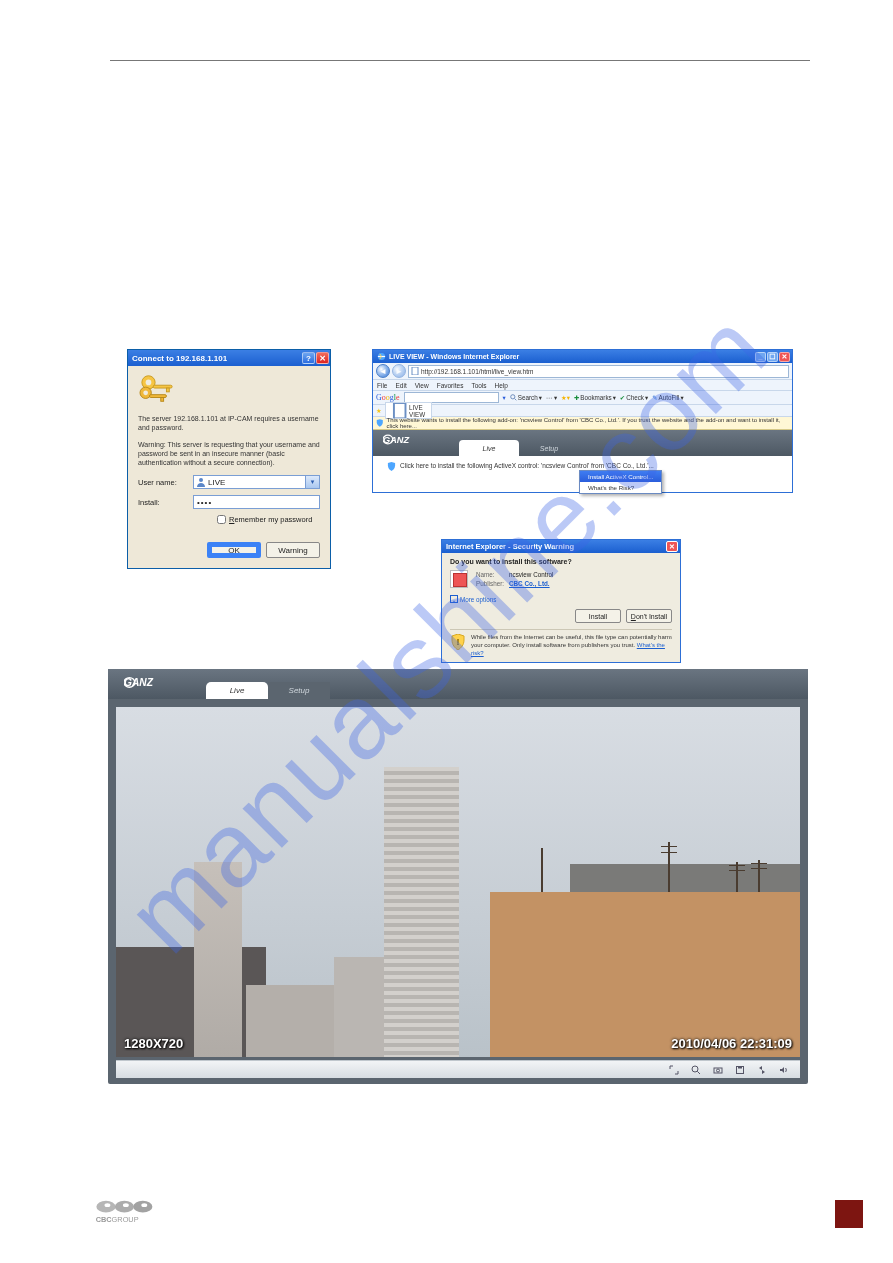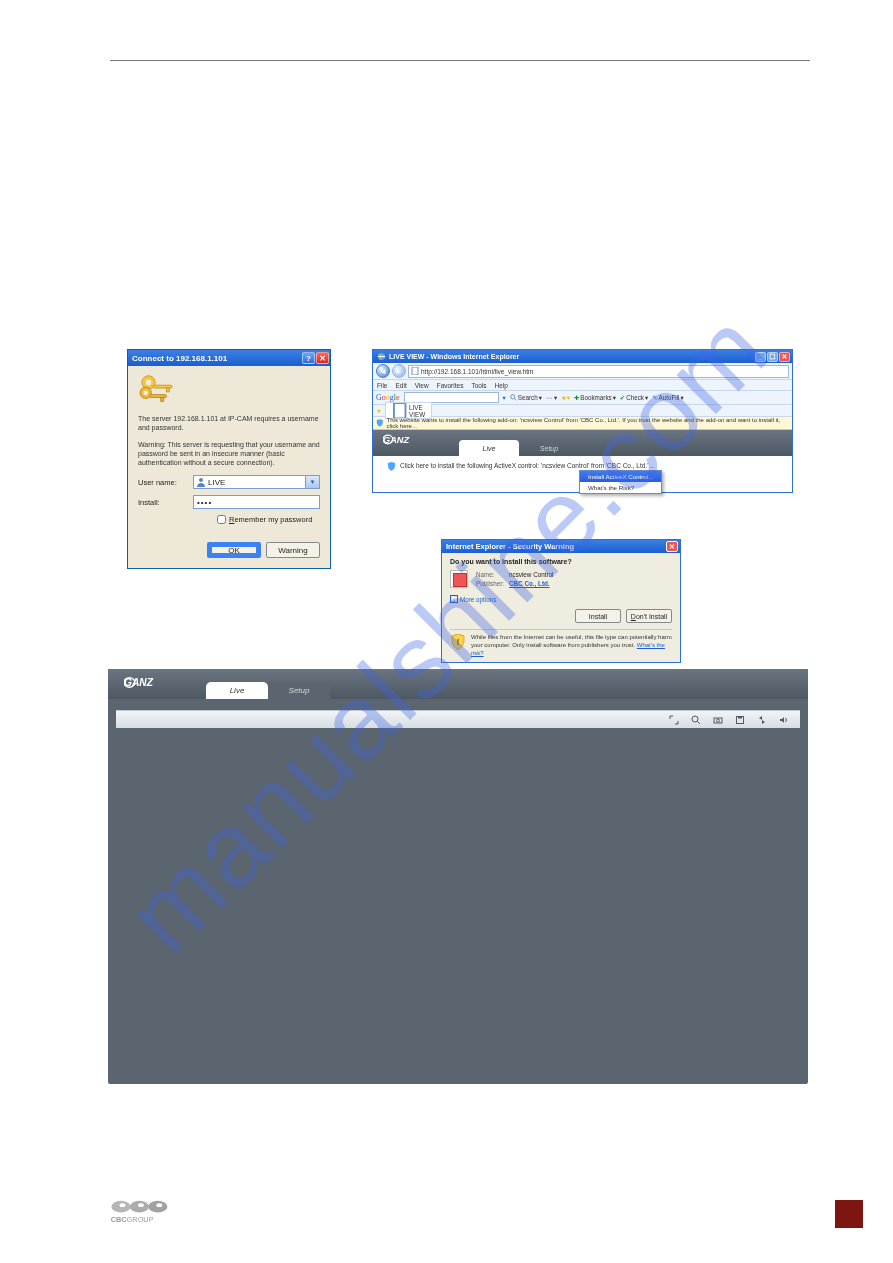--- a/index.html
+++ b/index.html
@@ -155,21 +155,21 @@
   .overlay-ts { position:absolute; right:8px; bottom:6px; color:#fff; font-weight:bold;
     font-size:13px; text-shadow:0 0 3px #000, 1px 1px 2px #000;}
   .live-toolbar { height:18px; display:flex; justify-content:flex-end; align-items:center;
     padding-right:6px; gap:2px; background: linear-gradient(#f2f4f6,#d7dde2);
     border-top:1px solid #c0c7cd; margin-top:3px;}
   .tb { width:20px; height:14px; display:flex; align-items:center; justify-content:center;
     font-size:8px; color:#555; cursor:pointer; border:1px solid transparent;}
   .tb svg { width:10px; height:10px; }
 
   
-  .footer { position:absolute; left:110px; bottom:35px; display:flex; flex-direction:column; align-items:flex-end;}
+  .footer { position:absolute; left:95px; bottom:35px; display:flex; flex-direction:column; align-items:flex-end;}
   .footer .logo { width:75px; height:28px; }
   .red-block { position:absolute; right:30px; bottom:35px; width:28px; height:28px;
     background:#7d1511; }
 
 </style>
 </head>
 <body>
 
 <div class="page">
 
@@ -374,20 +374,36 @@
       <svg class="live-logo" viewBox="0 0 100 22">
         <text x="0" y="16" font-family="Arial" font-weight="bold" font-style="italic" font-size="17" fill="#fff">GANZ</text>
         <ellipse cx="9" cy="10" rx="9" ry="8" fill="none" stroke="#fff" stroke-width="2.4"></ellipse>
       </svg>
       <div class="live-tabs">
         <div class="live-tab active">Live</div>
         <div class="live-tab inactive">Setup</div>
       </div>
     </div>
     <div class="live-inner">
+      <div class="live-video">
+        <div class="sky"></div>
+        <div class="bldg-left"></div>
+        <div class="bldg-left-tall"></div>
+        <div class="bldg-low"></div>
+        <div class="bldg-mid"></div>
+        <div class="tower"></div>
+        <div class="bldg-right-top"></div>
+        <div class="bldg-right"></div>
+        <div class="antenna a1"></div>
+        <div class="antenna a2 yagi"></div>
+        <div class="antenna a3 yagi"></div>
+        <div class="antenna a4 yagi"></div>
+        <div class="overlay-res">1280X720</div>
+        <div class="overlay-ts">2010/04/06 22:31:09</div>
+      </div>
       <div class="live-toolbar">
         <span class="tb" title="expand">
           <svg viewBox="0 0 10 10">
               <path d="M1 4V1h3M9 6v3H6" stroke="#556" fill="none"></path>
             </svg>
           </span>
         <span class="tb" title="zoom">
           <svg viewBox="0 0 10 10">
             <circle cx="4" cy="4" r="3" stroke="#556" fill="none"></circle>
               <line x1="6.3" y1="6.3" x2="9" y2="9" stroke="#556"></line>

